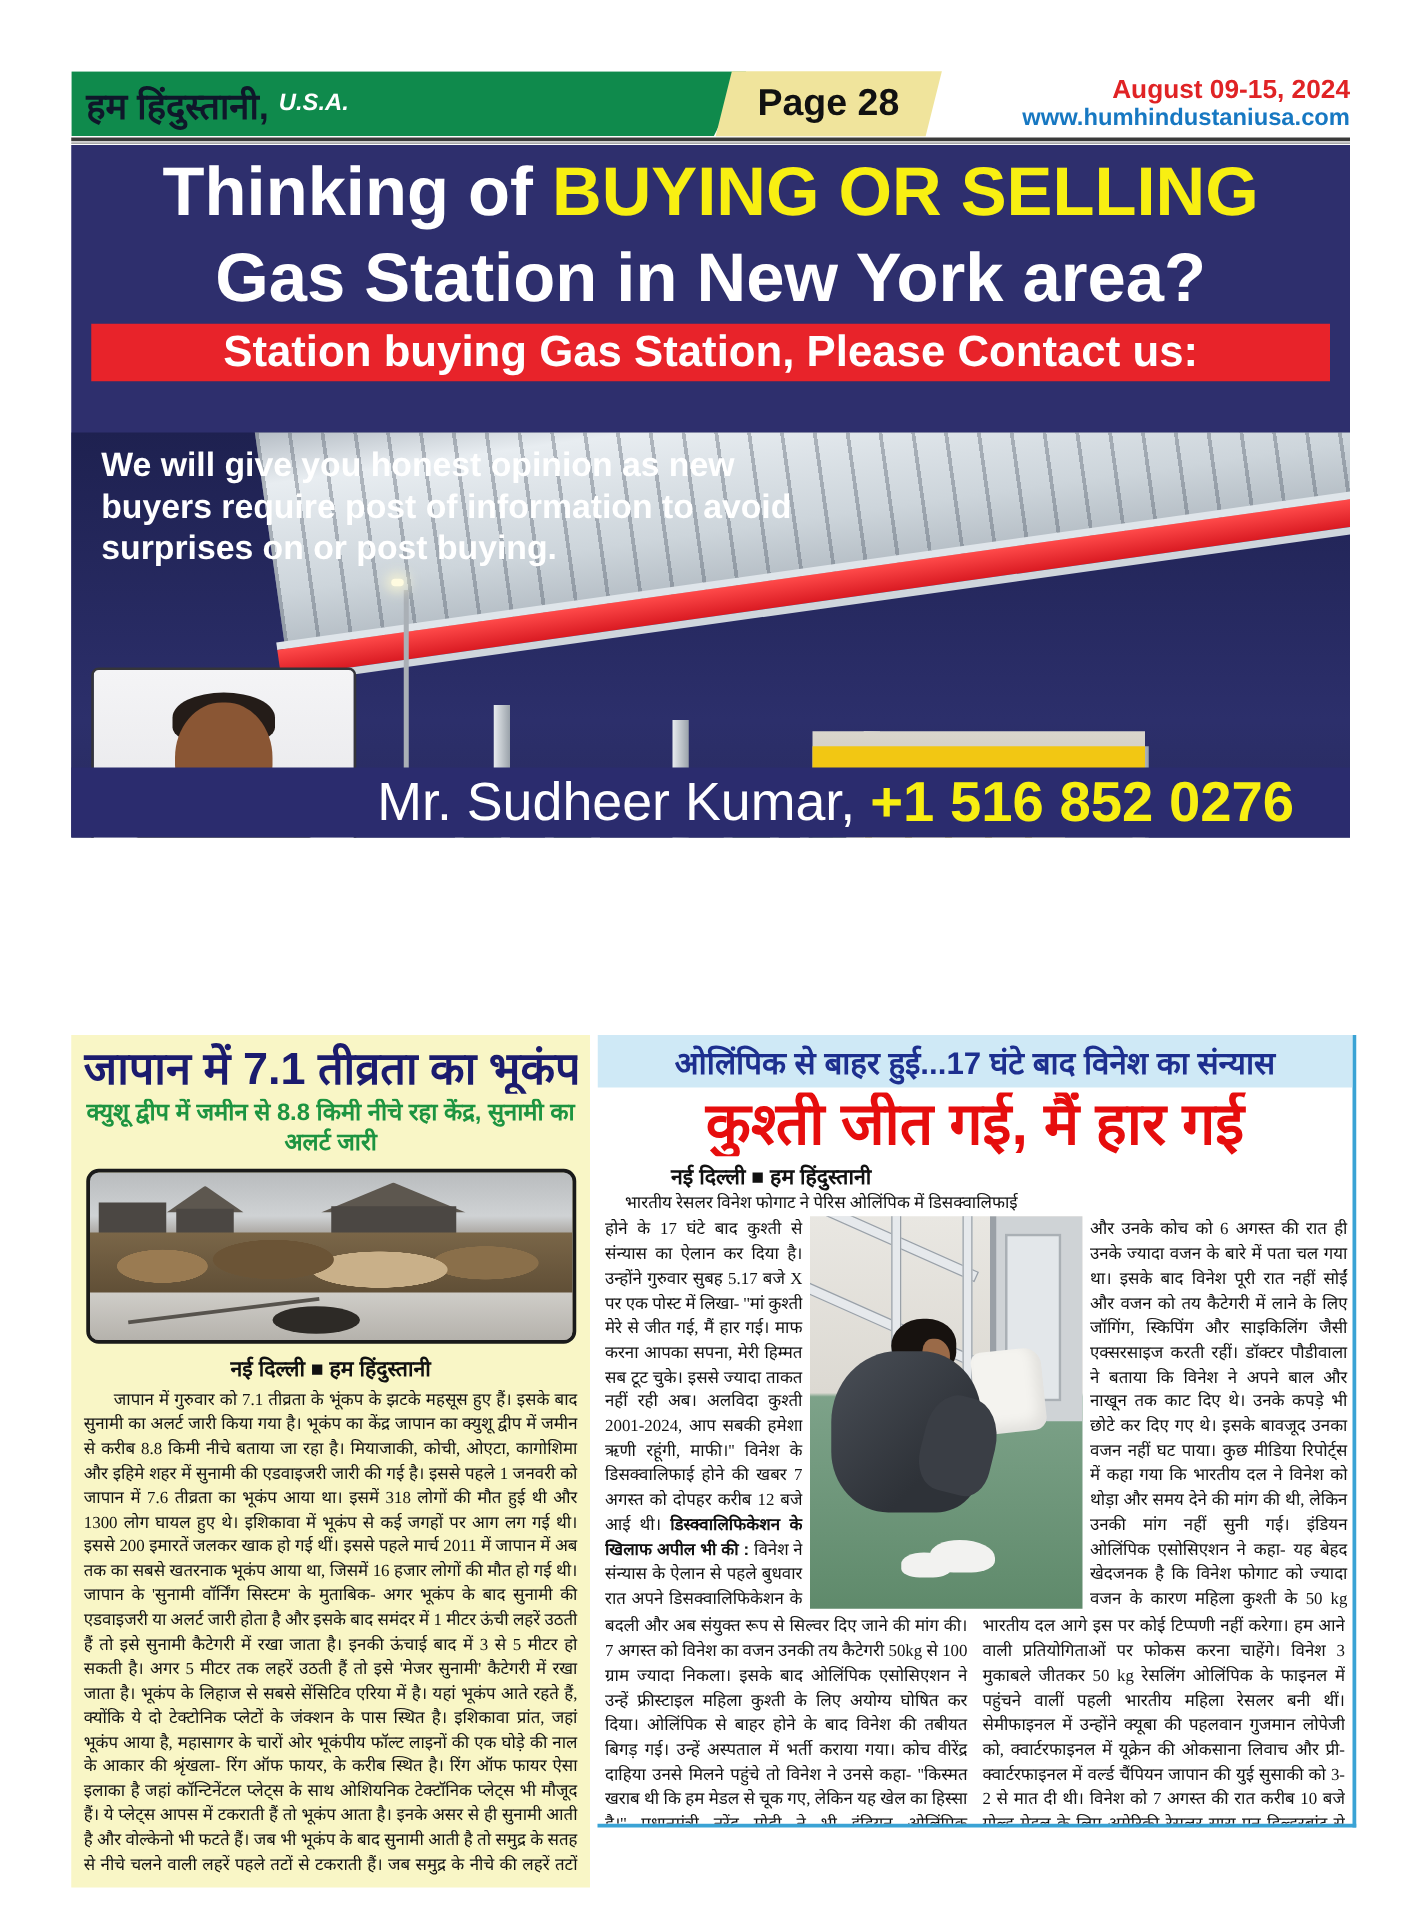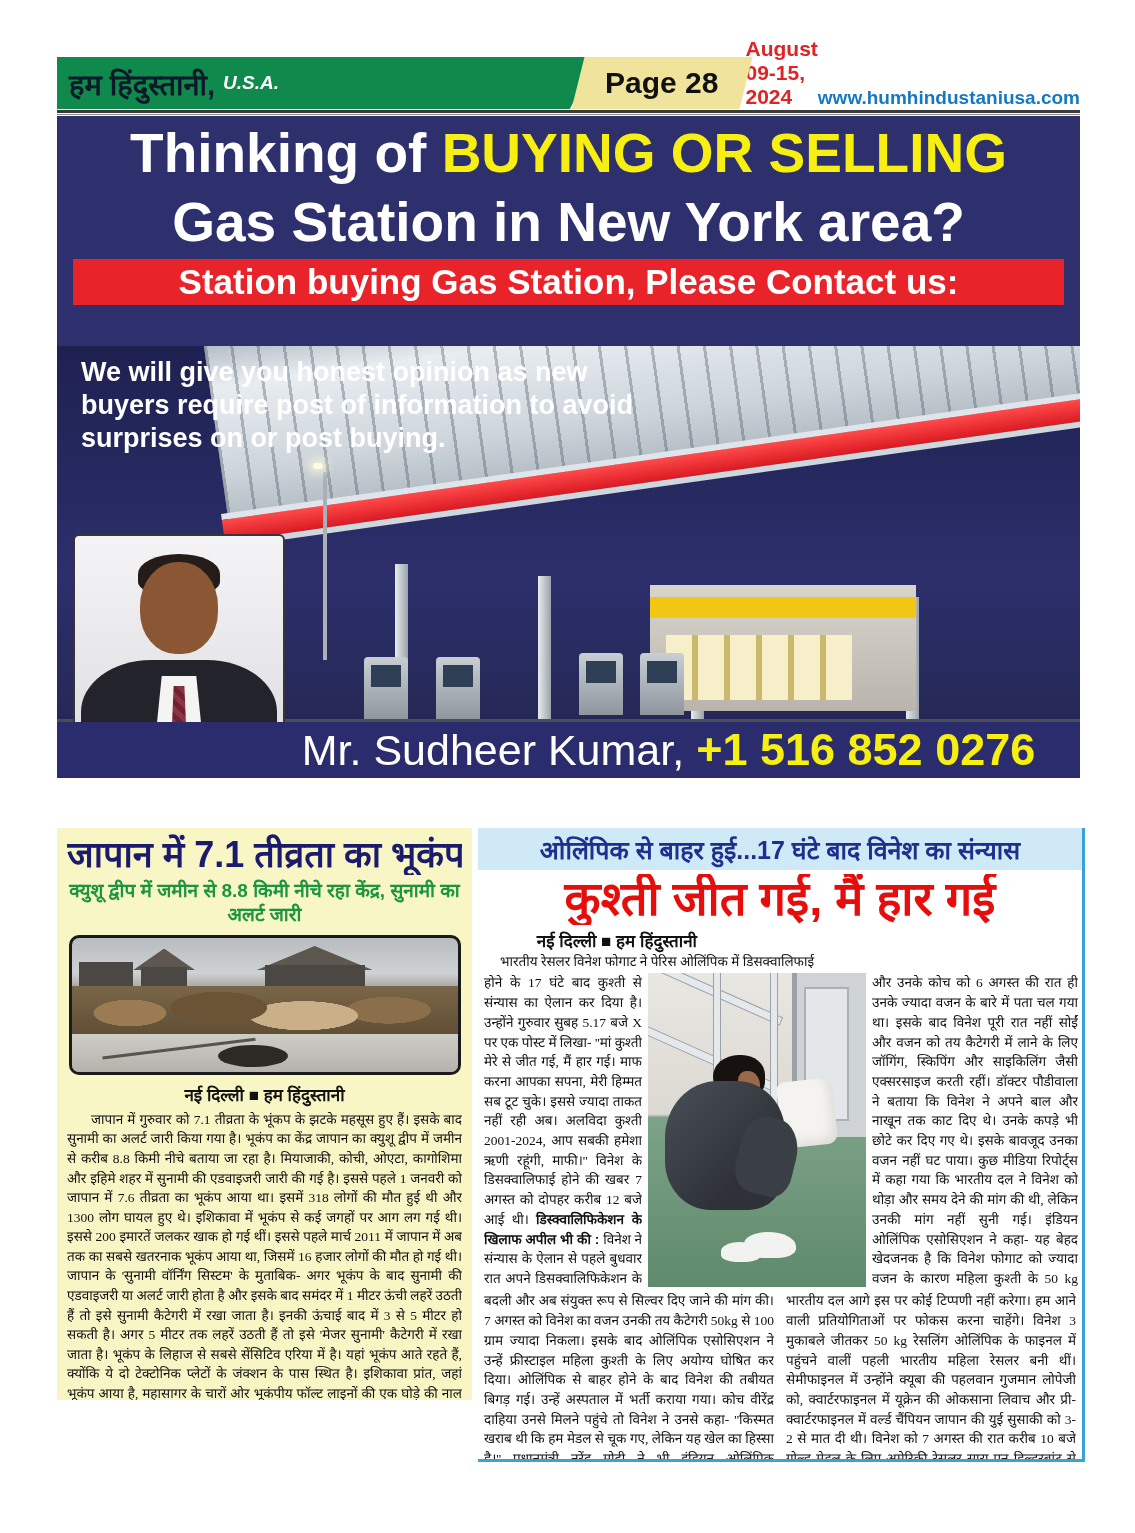--- a/index.html
+++ b/index.html
@@ -6,27 +6,27 @@
   body { background:#ffffff; font-family:"Liberation Sans", sans-serif; }
   .page { position:relative; width:1135px; height:1533px; background:#ffffff; overflow:hidden; margin:0 auto; }
 
   
   .masthead { position:absolute; left:57px; top:57px; width:1023px; height:52px; display:flex; align-items:stretch; }
   .brand-band { position:relative; width:540px; background:#0f8a4c; clip-path:polygon(0 0,100% 0,calc(100% - 26px) 100%,0 100%); display:flex; align-items:center; padding-left:12px; }
   .brand-main { color:#0f172a; font-weight:bold; font-size:29px; }
   .brand-usa { color:#ffffff; font-weight:bold; font-style:italic; font-size:19px; margin-left:8px; }
   .page-badge { position:relative; margin-left:-18px; width:168px; background:#f0e49c; transform:skewX(-14deg); display:flex; align-items:center; justify-content:center; }
   .page-badge span { transform:skewX(14deg); font-size:30px; font-weight:bold; color:#111; }
-  .date-block { flex:1; display:flex; align-items:flex-end; justify-content:center; line-height:1.15; }
+  .date-block { flex:1; display:flex; flex-direction:column; align-items:flex-end; justify-content:center; line-height:1.15; }
   .pub-date { color:#e02325; font-weight:bold; font-size:21px; }
   .website { color:#1778c2; font-weight:bold; font-size:19px; text-decoration:none; }
   .head-rule { position:absolute; left:57px; top:110px; width:1023px; height:5px; border-top:3px solid #3a3a3a; border-bottom:1px solid #8a8a8a; }
 
   
-  .ad { position:absolute; left:57px; top:116px; width:1023px; height:662px; background:#2e2f6d; overflow:hidden; }
+  .ad { position:absolute; left:57px; top:116px; width:1023px; height:554px; background:#2e2f6d; overflow:hidden; }
   .ad-headline { text-align:center; font-weight:bold; font-size:55px; line-height:1.14; color:#ffffff; padding-top:6px; white-space:nowrap; overflow:hidden; }
   .ad-headline .yellow { color:#f8ef12; }
   .red-bar { margin:6px 16px 0 16px; background:#e8232a; color:#ffffff; font-weight:bold; font-size:35px; text-align:center; padding:3px 0; white-space:nowrap; overflow:hidden; }
   .save-bar { margin:8px 8px 0 8px; background:#2b2a75; border:3px solid #ffffff; color:#ffffff; font-weight:bold; font-size:37px; letter-spacing:1px; text-align:center; padding:2px 0; white-space:nowrap; overflow:hidden; }
   .ad-copy { position:absolute; left:24px; top:240px; width:560px; color:#ffffff; font-weight:bold; font-size:27px; line-height:1.22; z-index:5; }
 
   
   .scene { position:absolute; left:0; top:230px; width:100%; height:419px; background:linear-gradient(#1e2150 0%, #2c2f6b 55%, #23264f 100%); overflow:hidden; z-index:1; }
   .canopy-fill { position:absolute; left:17%; top:-6%; width:95%; height:52%; transform:rotate(-8deg); transform-origin:left bottom;
       background:linear-gradient(#9aa3ad 0%, #e8edf1 30%, #cdd5db 70%, #aab3bb 100%);
@@ -53,21 +53,21 @@
   .p-hair { position:absolute; left:50%; top:18px; transform:translateX(-50%); width:82px; height:40px; background:#241c18; border-radius:50% 50% 30% 30%; }
   .p-body { position:absolute; left:50%; bottom:-6px; transform:translateX(-50%); width:196px; height:118px; background:#23242b; border-radius:70px 70px 0 0 / 52px; }
   .p-shirt { position:absolute; left:50%; bottom:0; transform:translateX(-50%); width:54px; height:96px; background:#f4f4f2; clip-path:polygon(18% 0,82% 0,100% 100%,0 100%); }
   .p-tie { position:absolute; left:50%; bottom:0; transform:translateX(-50%); width:18px; height:86px; background:repeating-linear-gradient(45deg,#6d2330 0 5px,#8c3443 5px 10px); clip-path:polygon(20% 0,80% 0,100% 100%,0 100%); }
 
   .contact-bar { position:absolute; left:0; bottom:0; width:100%; height:56px; background:#2b2c6e; z-index:7; display:flex; align-items:center; justify-content:center; padding-left:200px; white-space:nowrap; overflow:hidden; }
   .contact-name { color:#ffffff; font-weight:normal; font-size:43px; }
   .contact-phone { color:#f8ef12; font-weight:bold; font-size:45px; margin-left:12px; }
 
   
-  .left-article { position:absolute; left:57px; top:828px; width:415px; height:572px; background:#f9f6c6; padding:6px 10px; overflow:hidden; }
+  .left-article { position:absolute; left:57px; top:828px; width:415px; height:682px; background:#f9f6c6; padding:6px 10px; overflow:hidden; }
   .la-headline { text-align:center; color:#1b1b6e; font-weight:bold; font-size:36px; line-height:1.15; overflow:hidden; white-space:nowrap; }
   .la-subhead { text-align:center; color:#1d9440; font-weight:bold; font-size:19px; line-height:1.25; margin-top:4px; overflow:hidden; }
   .quake-photo { margin:8px auto 0 auto; width:392px; height:140px; border:3px solid #1a1a1a; border-radius:10px; position:relative; overflow:hidden; background:linear-gradient(#b9bcbe 0%, #cfd2d4 26%, #9f9992 40%); }
   .q-house { position:absolute; background:#4b4743; }
   .q-roof { position:absolute; background:#5d574f; clip-path:polygon(0 100%,50% 0,100% 100%); }
   .q-rubble { position:absolute; left:0; top:36%; width:100%; height:40%;
       background:
         radial-gradient(ellipse 60px 22px at 15% 50%, #9a7b52 60%, transparent 61%),
         radial-gradient(ellipse 80px 26px at 38% 40%, #6b5436 60%, transparent 61%),
         radial-gradient(ellipse 90px 24px at 60% 55%, #c9b089 60%, transparent 61%),

